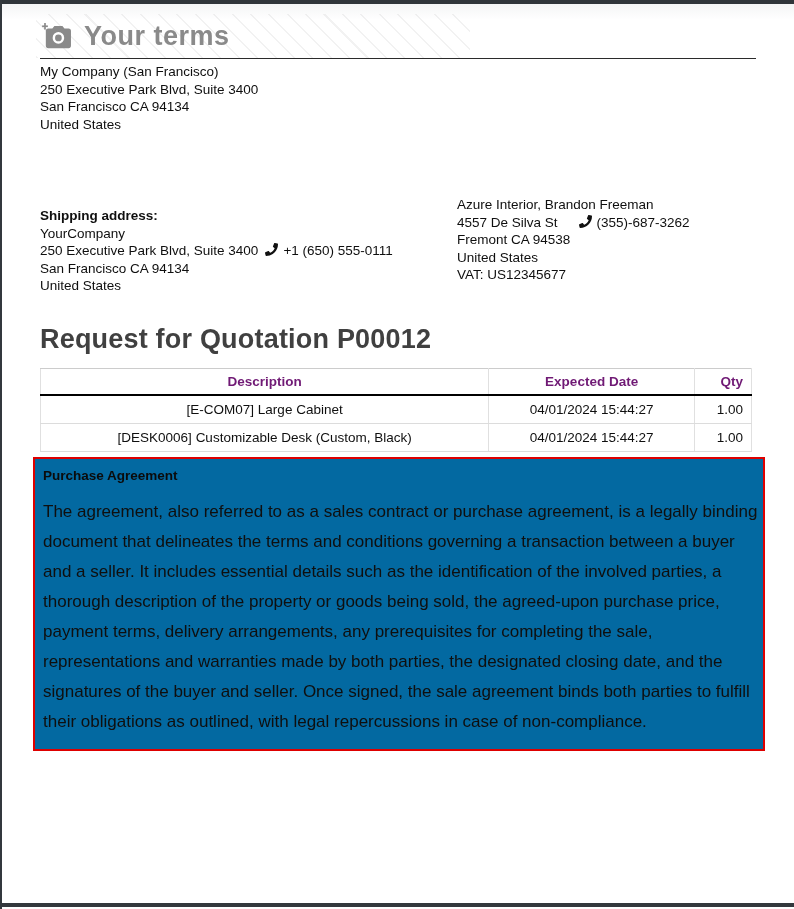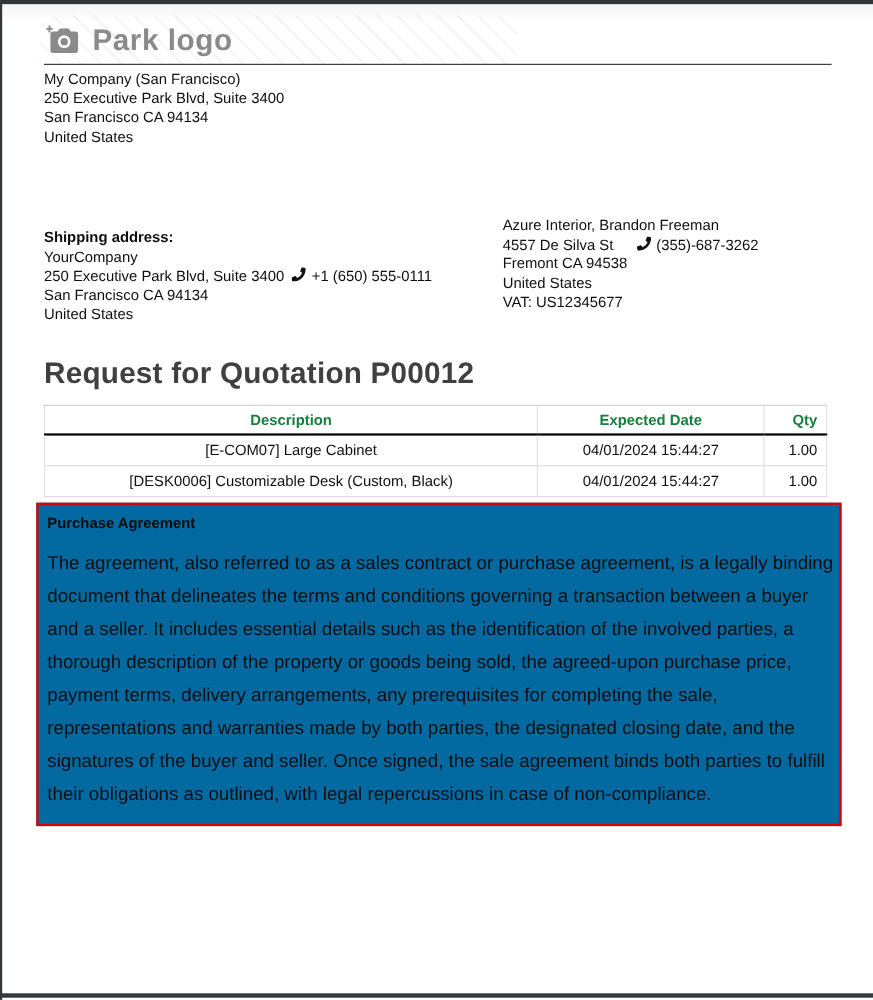--- a/index.html
+++ b/index.html
@@ -69,21 +69,21 @@
   .doc-title {
     position: absolute; top: 324px; left: 40px;
     font-size: 27px; font-weight: 700; color: #404040; letter-spacing: 0.2px;
   }
 
   table.lines {
     position: absolute; top: 368px; left: 40px; width: 712px;
     border-collapse: collapse; font-size: 13.5px;
   }
   table.lines th {
-    font-weight: 700; color: #15803d;
+    font-weight: 700; color: #701a75;
     border-top: 1px solid #cccccc;
     border-bottom: 2.5px solid #000000;
     padding: 5px 8px;
   }
   table.lines td {
     padding: 6px 8px;
     border-bottom: 1px solid #dcdcdc;
   }
   table.lines th, table.lines td {
     border-left: 1px solid #e0e0e0;
@@ -122,21 +122,21 @@
       <svg width="30" height="27" viewBox="0 0 32 29">
         <g fill="#8a8a8a">
           <rect x="2.2" y="0" width="1.8" height="7"></rect>
           <rect x="0" y="2.6" width="6.2" height="1.8"></rect>
           <path d="M11 6 L13.2 3.2 L21.8 3.2 L24 6 L28.5 6 C30 6 31 7 31 8.5 L31 24.5 C31 26 30 27 28.5 27 L6.5 27 C5 27 4 26 4 24.5 L4 8.5 C4 7 5 6 6.5 6 Z"></path>
         </g>
         <circle cx="17.5" cy="16" r="6.2" fill="#ffffff"></circle>
         <circle cx="17.5" cy="16" r="3.6" fill="#8a8a8a"></circle>
       </svg>
     </span>
-    <span class="logo-text">Park logo</span>
+    <span class="logo-text">Your terms</span>
   </div>
 
   <div class="header-rule"></div>
 
   <div class="sender-block addr">
     <div>My Company (San Francisco)</div>
     <div>250 Executive Park Blvd, Suite 3400</div>
     <div>San Francisco CA 94134</div>
     <div>United States</div>
   </div>

